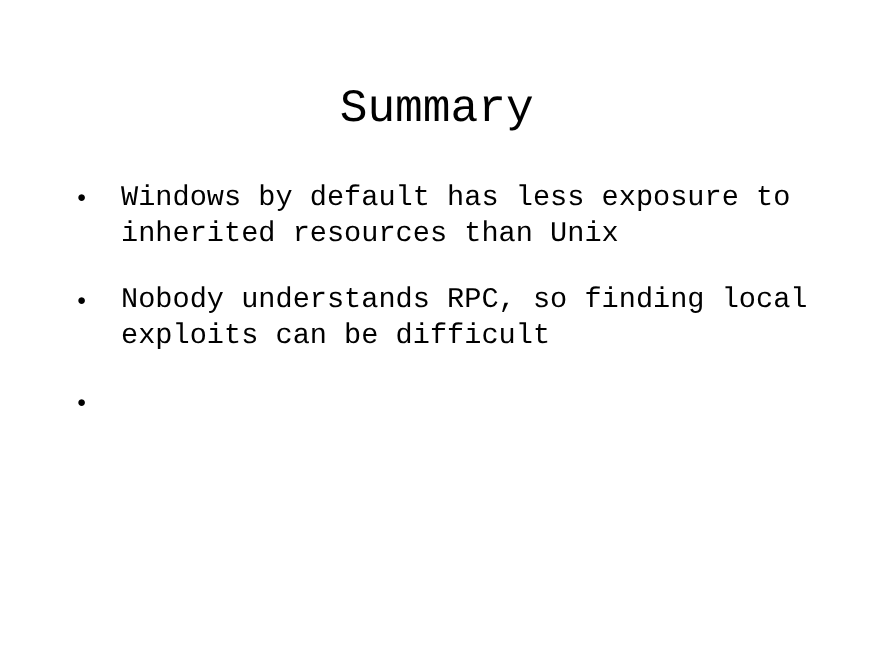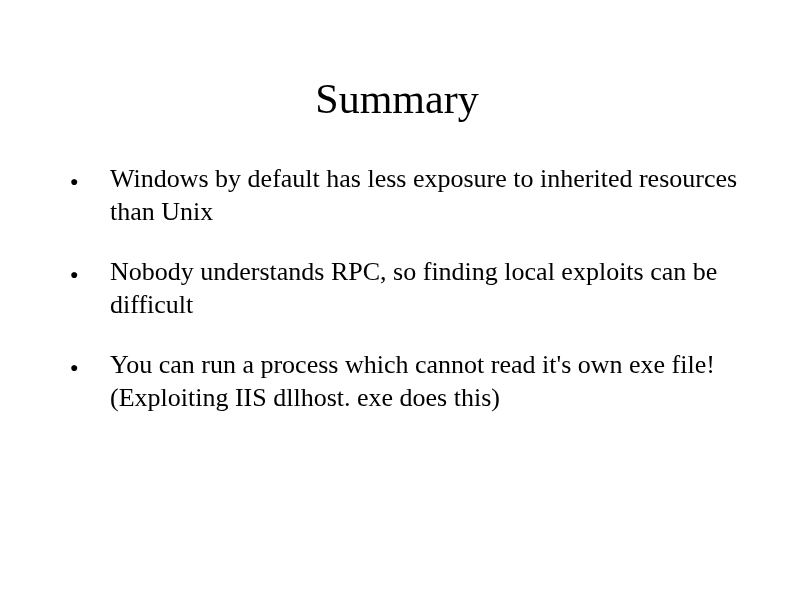--- a/index.html
+++ b/index.html
@@ -1,18 +1,19 @@
 <!DOCTYPE html>
 <html><head>
   <meta charset="utf-8">
   <style>
     * {
       margin: 0;
       padding: 0;
       box-sizing: border-box;
+      font-family: Liberation Mono, monospace;
     }
     body {
       width: 794px;
       height: 595px;
       background: #ffffff;
       font-family: "Times New Roman", Times, serif;
       color: #000000;
       padding: 75px 50px 50px 50px;
     }
     .slide-title {
@@ -48,15 +49,14 @@
   <li class="bullet-item">
     <span class="bullet-marker">●</span>
     <span>Windows by default has less exposure to inherited resources than Unix</span>
   </li>
   <li class="bullet-item">
     <span class="bullet-marker">●</span>
     <span>Nobody understands RPC, so finding local exploits can be difficult</span>
   </li>
   <li class="bullet-item">
     <span class="bullet-marker">●</span>
-    <span>You can run a process which cannot read it's own exe file! (Exploiting IIS dllhost. exe does this)</span>
   </li>
 </ul>
 
 </body></html>

